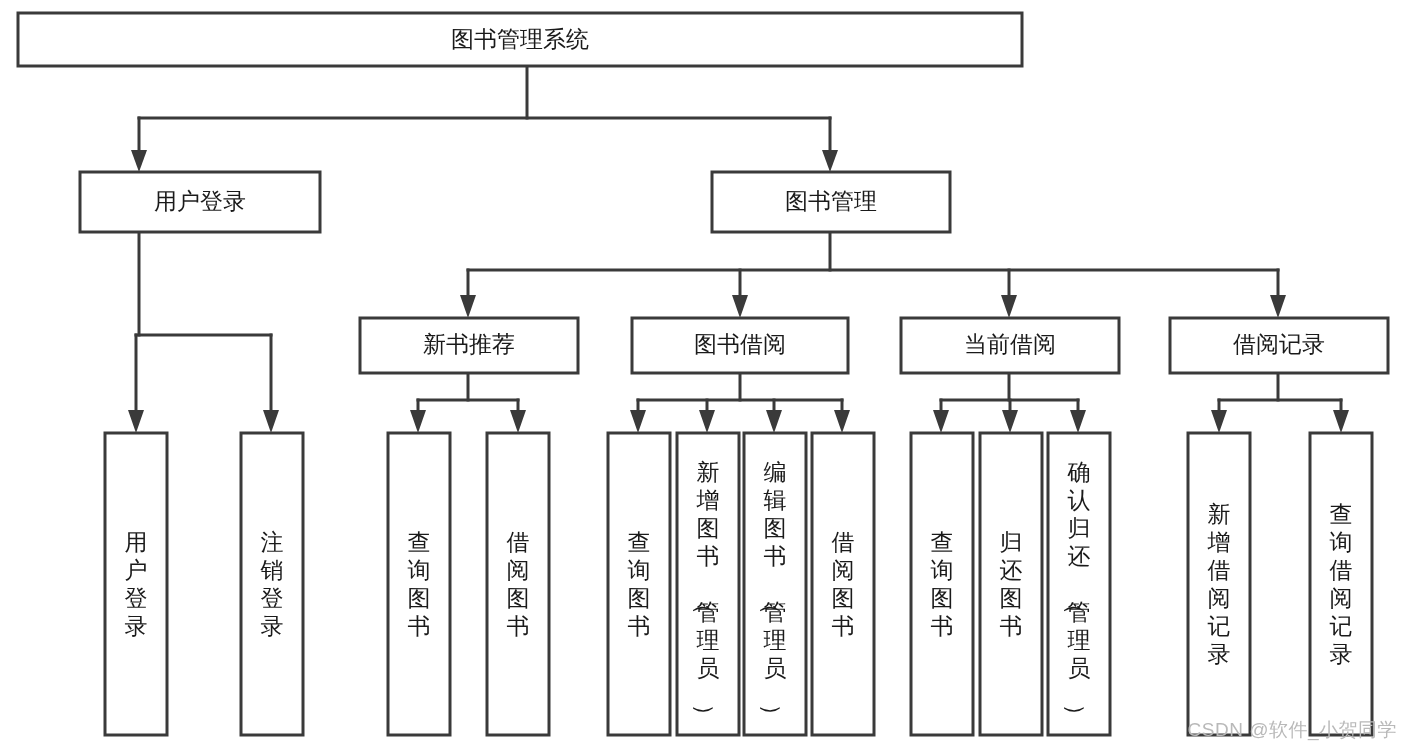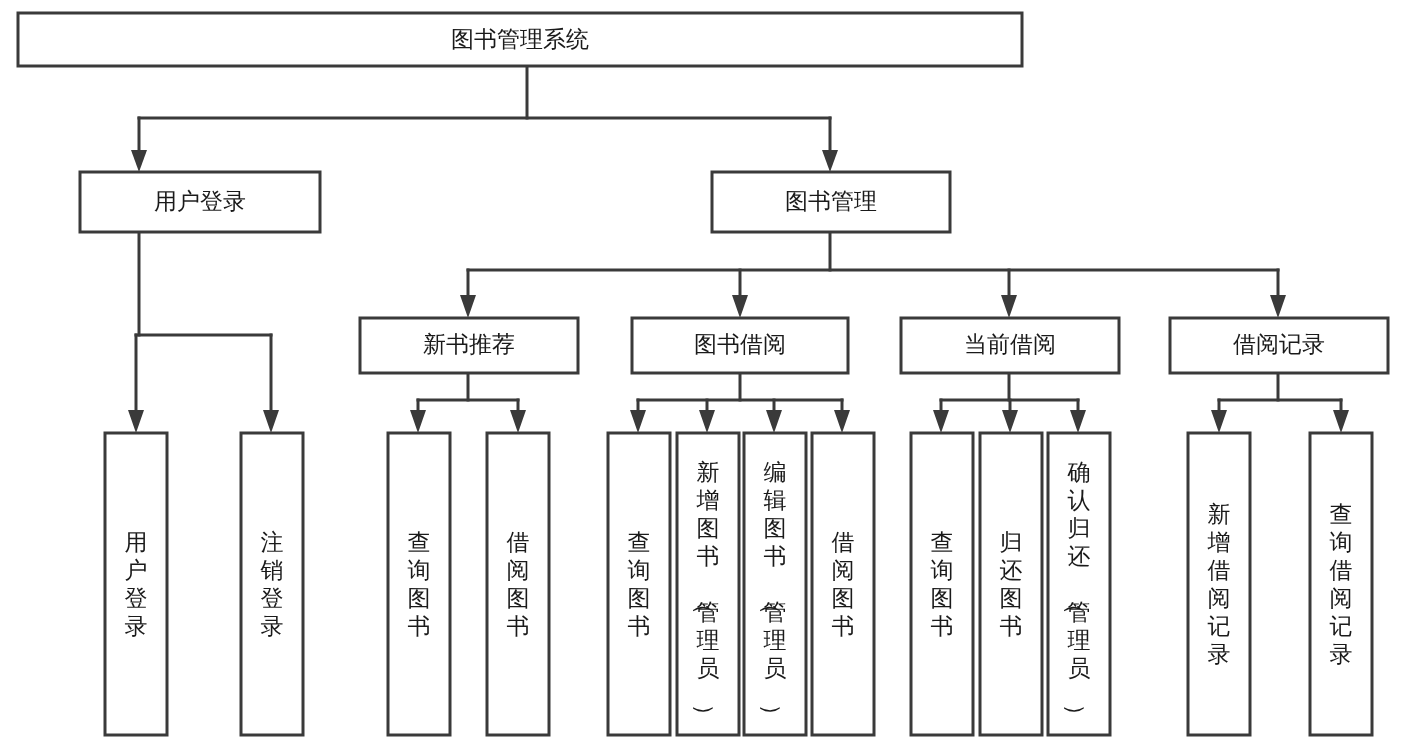--- a/index.html
+++ b/index.html
@@ -240,14 +240,15 @@
       <text class="node-label-v" x="1219" y="0"><tspan x="1219" y="521.84">新</tspan><tspan x="1219" y="549.84">增</tspan><tspan x="1219" y="577.84">借</tspan><tspan x="1219" y="605.84">阅</tspan><tspan x="1219" y="633.84">记</tspan><tspan x="1219" y="661.84">录</tspan></text>
     </g>
 
     <g>
       <rect class="node-box" x="1310" y="433" width="62" height="302"></rect>
       <text class="node-label-v" x="1341" y="0"><tspan x="1341" y="521.84">查</tspan><tspan x="1341" y="549.84">询</tspan><tspan x="1341" y="577.84">借</tspan><tspan x="1341" y="605.84">阅</tspan><tspan x="1341" y="633.84">记</tspan><tspan x="1341" y="661.84">录</tspan></text>
     </g>
 
   </svg>
 
+  <div class="watermark">CSDN @软件_小贺同学</div>
 
 </div>
 
 </body></html>

